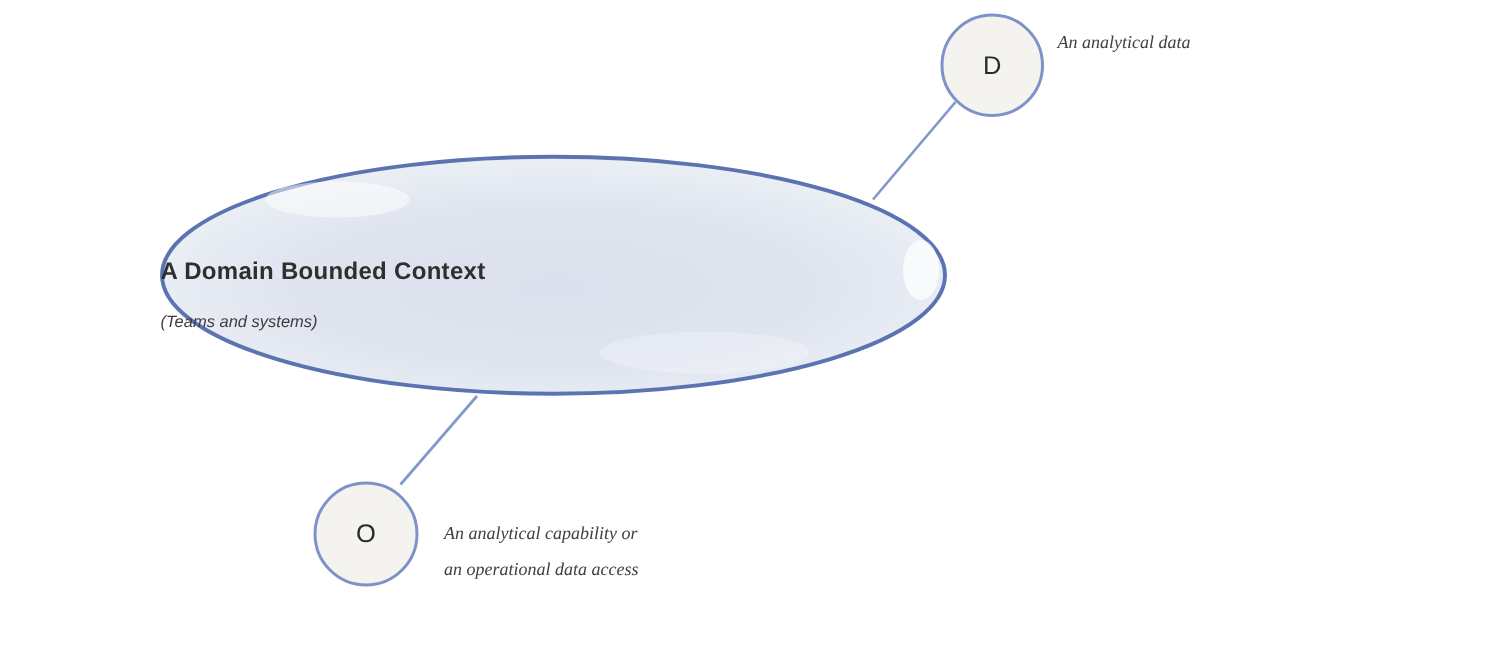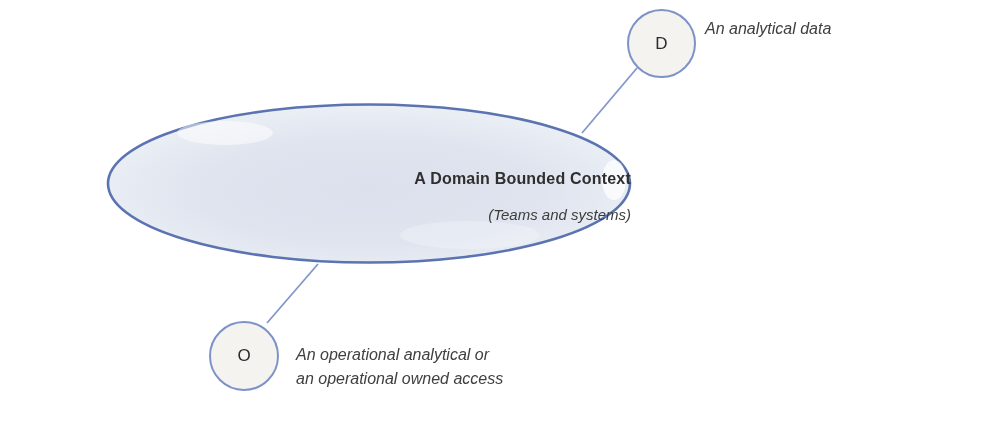--- a/index.html
+++ b/index.html
@@ -36,54 +36,55 @@
     fill: none;
   }
   .ellipse-text {
     position: absolute;
     left: 107px; top: 104px;
     width: 524px; height: 159px;
     box-sizing: border-box;
     padding-top: 26px;
     display: flex;
     flex-direction: column;
-    align-items: flex-end;
+    align-items: flex-start;
     justify-content: center;
     gap: 18px;
     pointer-events: none;
   }
   .ellipse-title {
     font-size: 16px;
     font-weight: 700;
     color: var(--title-text, #2f2f2f);
     letter-spacing: 0.2px;
   }
   .ellipse-subtitle {
-    font-size: 15px;
+    font-size: 11px;
     font-style: italic;
     color: #3d3d3d;
   }
   .node-letter {
     position: absolute;
     display: flex;
     align-items: center;
     justify-content: center;
     font-size: 17px;
     color: #2b2b2b;
     pointer-events: none;
   }
   .node-letter.d { left: 627px; top: 9px; width: 69px; height: 69px; }
   .node-letter.o { left: 210px; top: 322px; width: 68px; height: 68px; }
   .caption {
     position: absolute;
-    font-size: 16px;
+    font-size: 12px;
     font-style: italic;
     color: var(--caption-text, #404040);
     line-height: 23.5px;
     white-space: nowrap;
+    font-family: Liberation Serif, serif;
   }
   .caption.analytical { left: 705px; top: 17px; }
   .caption.operational { left: 296px; top: 343px; line-height: 24px; }
 </style>
 </head>
 <body>
 
 <div class="canvas">
 
   <svg class="diagram-layer" viewBox="0 0 1000 435" xmlns="http://www.w3.org/2000/svg">
@@ -117,17 +118,17 @@
   </div>
 
   <div class="node-letter d">D</div>
   <div class="node-letter o">O</div>
 
   <div class="caption analytical">
     <div>An analytical data</div>
   </div>
 
   <div class="caption operational">
-    <div>An operational analytical or</div>
-    <div>an operational owned access</div>
+    <div>An analytical capability or</div>
+    <div>an operational data access</div>
   </div>
 
 </div>
 
 </body></html>

